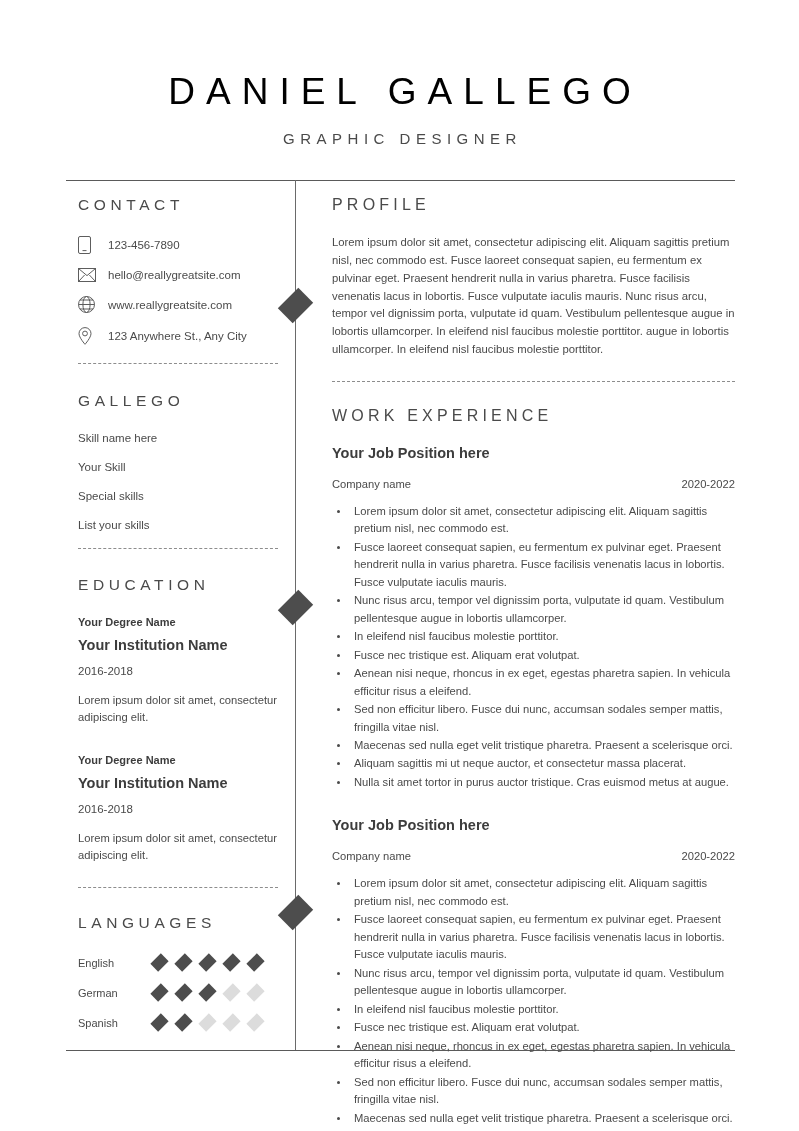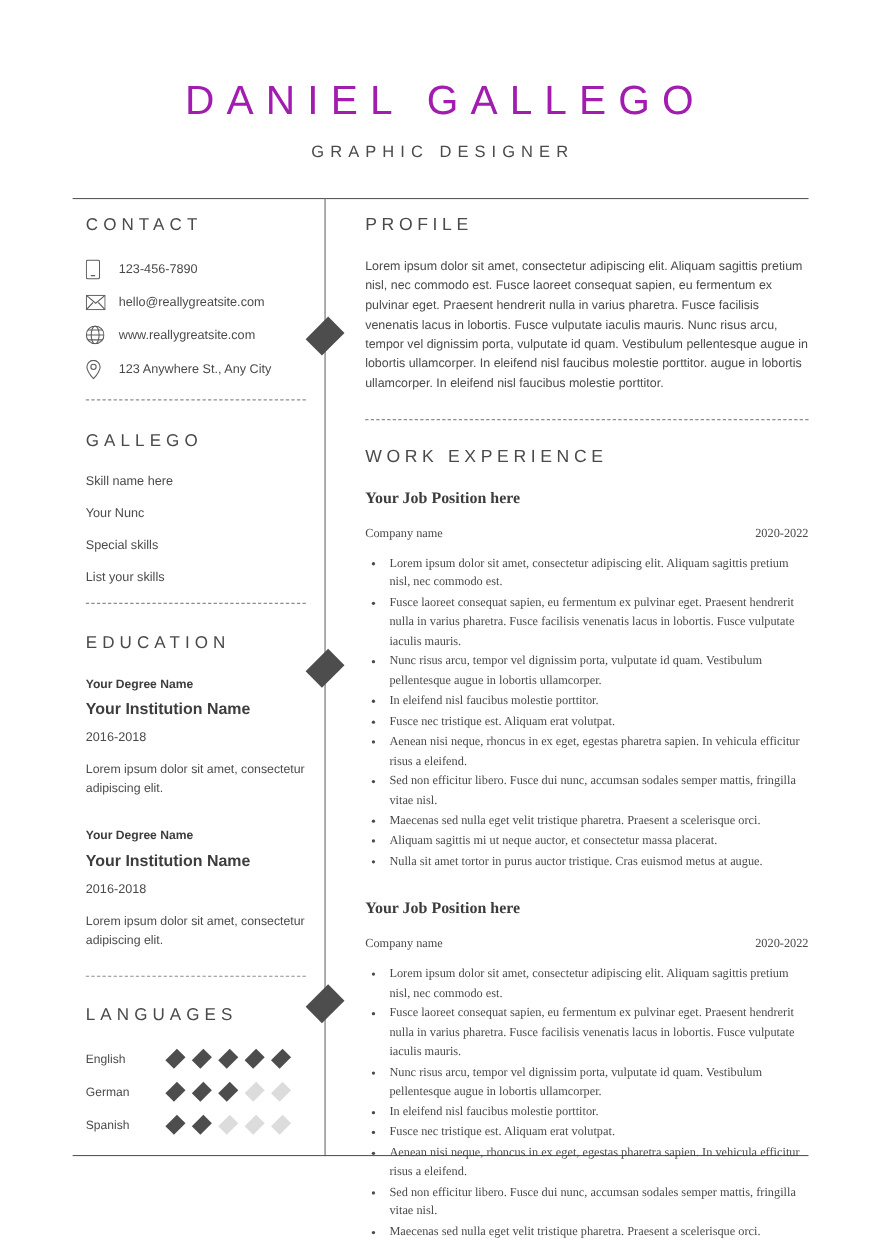--- a/index.html
+++ b/index.html
@@ -24,21 +24,21 @@
     position: absolute;
     left: 0;
     top: 72px;
     width: 799px;
     text-align: center;
   }
   .full-name {
     font-size: 37px;
     letter-spacing: 11px;
     font-weight: 400;
-    color: #a21caf;
+    color: #000000;
     line-height: 1.1;
     margin: 0;
     padding-left: 11px;
   }
   .job-title {
     font-size: 15px;
     letter-spacing: 5.5px;
     color: #4a4a4a;
     margin-top: 17px;
     padding-left: 6px;
@@ -207,21 +207,20 @@
     font-size: 11.3px;
     line-height: 1.58;
     color: #4a4a4a;
     margin-top: 20px;
     text-align: left;
   }
 
   
   .job {
     margin-top: 18px;
-    font-family: Liberation Serif, serif;
   }
   .job-position {
     font-size: 14.5px;
     font-weight: bold;
     color: #3d3d3d;
   }
   .job-meta {
     display: flex;
     justify-content: space-between;
     align-items: flex-end;
@@ -320,21 +319,21 @@
         </div>
 
       </div>
       <div class="dashed" style="margin-top:18px"></div>
     </div>
 
     <div style="margin-top:28px">
       <div class="section-title">GALLEGO</div>
       <div style="margin-top:22px">
         <div class="skill-item">Skill name here</div>
-        <div class="skill-item">Your Nunc</div>
+        <div class="skill-item">Your Skill</div>
         <div class="skill-item">Special skills</div>
         <div class="skill-item">List your skills</div>
       </div>
       <div class="dashed" style="margin-top:13px"></div>
     </div>
 
     <div style="margin-top:27px">
       <div class="section-title">EDUCATION</div>
 
       <div class="edu-entry" style="margin-top:22px">

